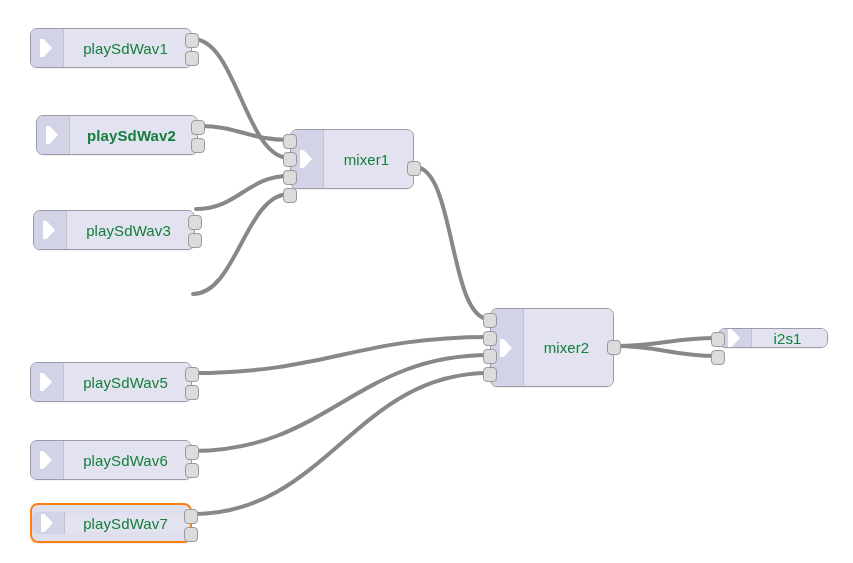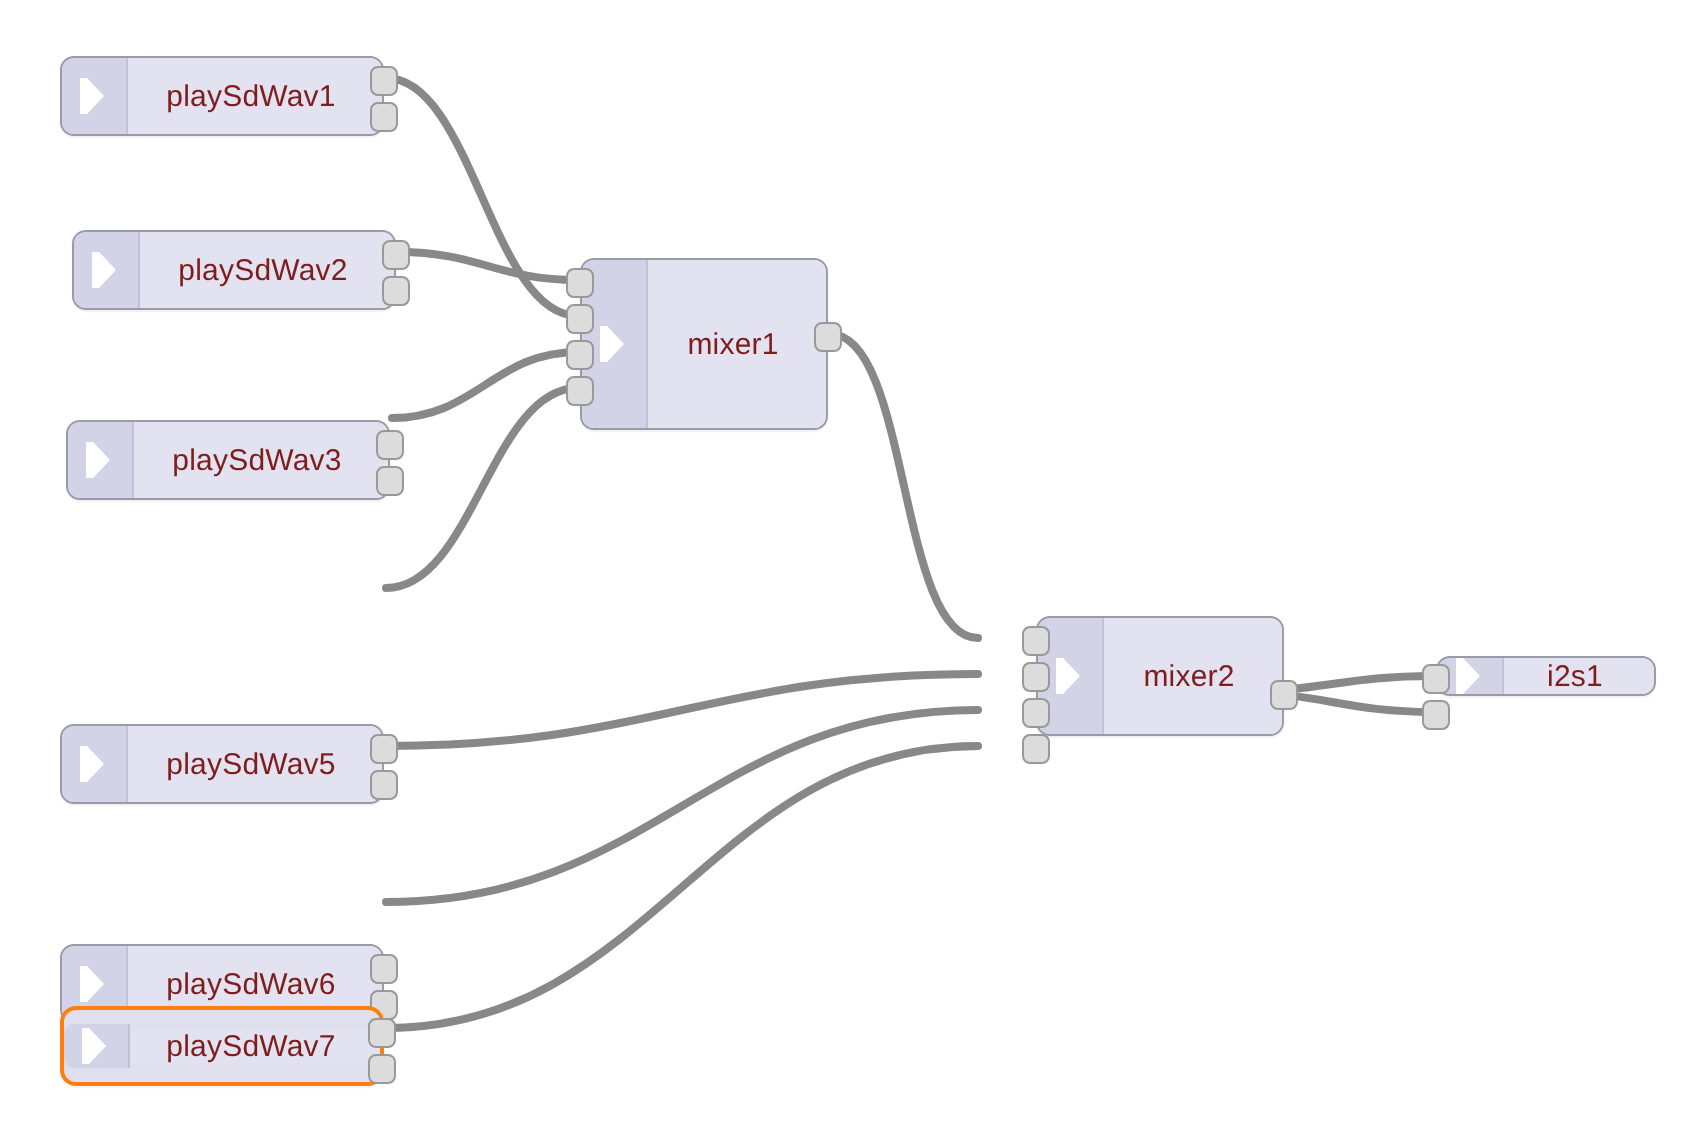--- a/index.html
+++ b/index.html
@@ -55,21 +55,21 @@
   .node.selected .node-icon {
     border-top-left-radius: 5px;
     border-bottom-left-radius: 5px;
   }
   .node-icon svg { display: block; }
   .node-label {
     flex: 1 1 auto;
     display: flex;
     align-items: center;
     justify-content: center;
-    color: #7f1d1d;
+    color: #15803d;
     font-size: 15px;
     letter-spacing: 0.1px;
     padding: 0 6px 0 2px;
     white-space: nowrap;
     background: #e2e2f0;
     border-top-right-radius: 6px;
     border-bottom-right-radius: 6px;
   }
   .port {
     position: absolute;
@@ -102,21 +102,21 @@
 <div class="node" style="left: 30px; top: 28px; width: 162px; height: 40px;">
       <div class="node-icon">
         <svg width="20" height="22" viewBox="0 0 20 22">
           <path d="M3 2 L3 20 L6.5 20 L15 11 L6.5 2 Z" fill="#ffffff"></path>
         </svg>
       </div>
       <div class="node-label">playSdWav1</div>
       <div class="port out" style="top: 3.5px;"></div>
       <div class="port out" style="top: 21.5px;"></div>
     </div>
-    <div class="node" style="left: 36px; top: 115px; width: 162px; height: 40px;">
+    <div class="node" style="left: 36px; top: 115px; width: 162px; height: 40px; font-weight: bold;">
       <div class="node-icon">
         <svg width="20" height="22" viewBox="0 0 20 22">
           <path d="M3 2 L3 20 L6.5 20 L15 11 L6.5 2 Z" fill="#ffffff"></path>
         </svg>
       </div>
       <div class="node-label">playSdWav2</div>
       <div class="port out" style="top: 3.5px;"></div>
       <div class="port out" style="top: 21.5px;"></div>
     </div>
     <div class="node" style="left: 33px; top: 198px; width: 162px; height: 40px; margin-top: 12px;">
@@ -132,54 +132,54 @@
     <div class="node" style="left: 30px; top: 362px; width: 162px; height: 40px;">
       <div class="node-icon">
         <svg width="20" height="22" viewBox="0 0 20 22">
           <path d="M3 2 L3 20 L6.5 20 L15 11 L6.5 2 Z" fill="#ffffff"></path>
         </svg>
       </div>
       <div class="node-label">playSdWav5</div>
       <div class="port out" style="top: 3.5px;"></div>
       <div class="port out" style="top: 21.5px;"></div>
     </div>
-    <div class="node" style="left: 30px; top: 440px; width: 162px; height: 40px; margin-top: 32px;">
+    <div class="node" style="left: 30px; top: 440px; width: 162px; height: 40px;">
       <div class="node-icon">
         <svg width="20" height="22" viewBox="0 0 20 22">
           <path d="M3 2 L3 20 L6.5 20 L15 11 L6.5 2 Z" fill="#ffffff"></path>
         </svg>
       </div>
       <div class="node-label">playSdWav6</div>
       <div class="port out" style="top: 3.5px;"></div>
       <div class="port out" style="top: 21.5px;"></div>
     </div>
     <div class="node selected" style="left: 30px; top: 503px; width: 162px; height: 40px;">
       <div class="node-icon">
         <svg width="20" height="22" viewBox="0 0 20 22">
           <path d="M3 2 L3 20 L6.5 20 L15 11 L6.5 2 Z" fill="#ffffff"></path>
         </svg>
       </div>
       <div class="node-label">playSdWav7</div>
       <div class="port out" style="top: 3.5px;"></div>
       <div class="port out" style="top: 21.5px;"></div>
     </div>
-    <div class="node" style="left: 290px; top: 129px; width: 124px; height: 86px;">
+    <div class="node" style="left: 290px; top: 129px; width: 124px; height: 60px;">
       <div class="node-icon">
         <svg width="20" height="22" viewBox="0 0 20 22">
           <path d="M3 2 L3 20 L6.5 20 L15 11 L6.5 2 Z" fill="#ffffff"></path>
         </svg>
       </div>
       <div class="node-label">mixer1</div>
       <div class="port in" style="top: 3.5px;"></div>
       <div class="port in" style="top: 21.5px;"></div>
       <div class="port in" style="top: 39.5px;"></div>
       <div class="port in" style="top: 57.5px;"></div>
       <div class="port out" style="top: 30.5px;"></div>
     </div>
-    <div class="node" style="left: 518px; top: 308px; width: 124px; height: 60px;">
+    <div class="node" style="left: 490px; top: 308px; width: 124px; height: 79px;">
       <div class="node-icon">
         <svg width="20" height="22" viewBox="0 0 20 22">
           <path d="M3 2 L3 20 L6.5 20 L15 11 L6.5 2 Z" fill="#ffffff"></path>
         </svg>
       </div>
       <div class="node-label">mixer2</div>
       <div class="port in" style="top: 3.5px;"></div>
       <div class="port in" style="top: 21.5px;"></div>
       <div class="port in" style="top: 39.5px;"></div>
       <div class="port in" style="top: 57.5px;"></div>

